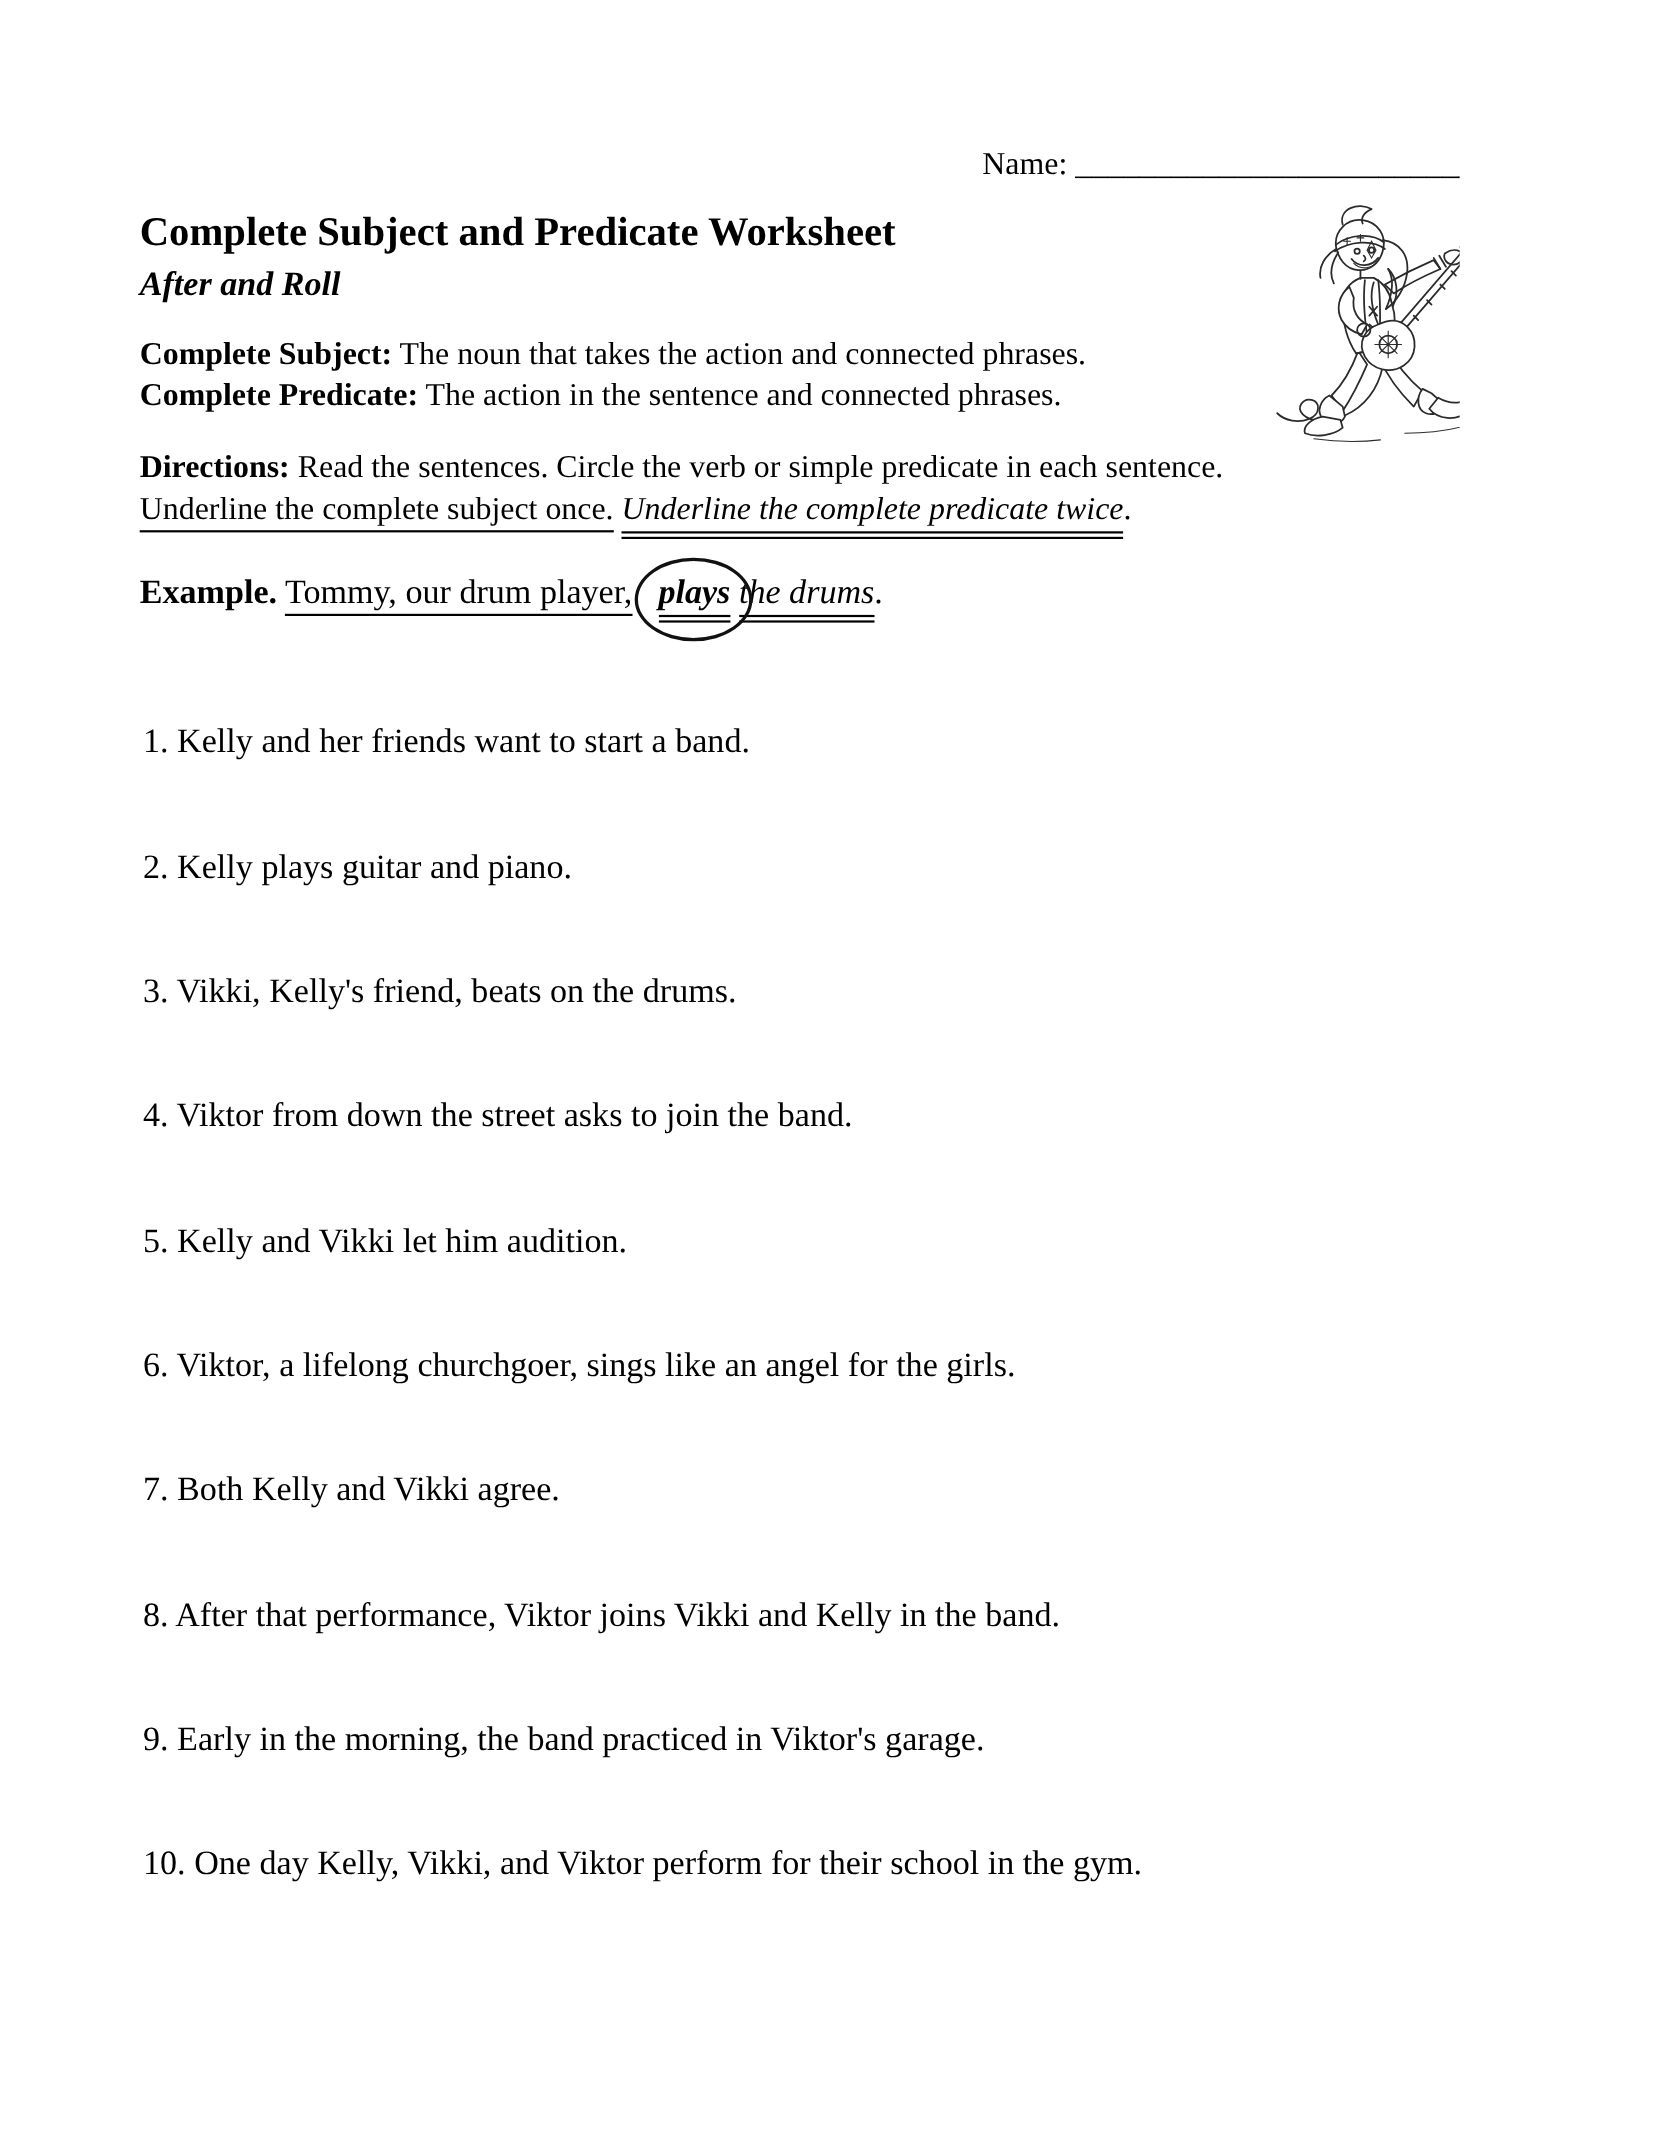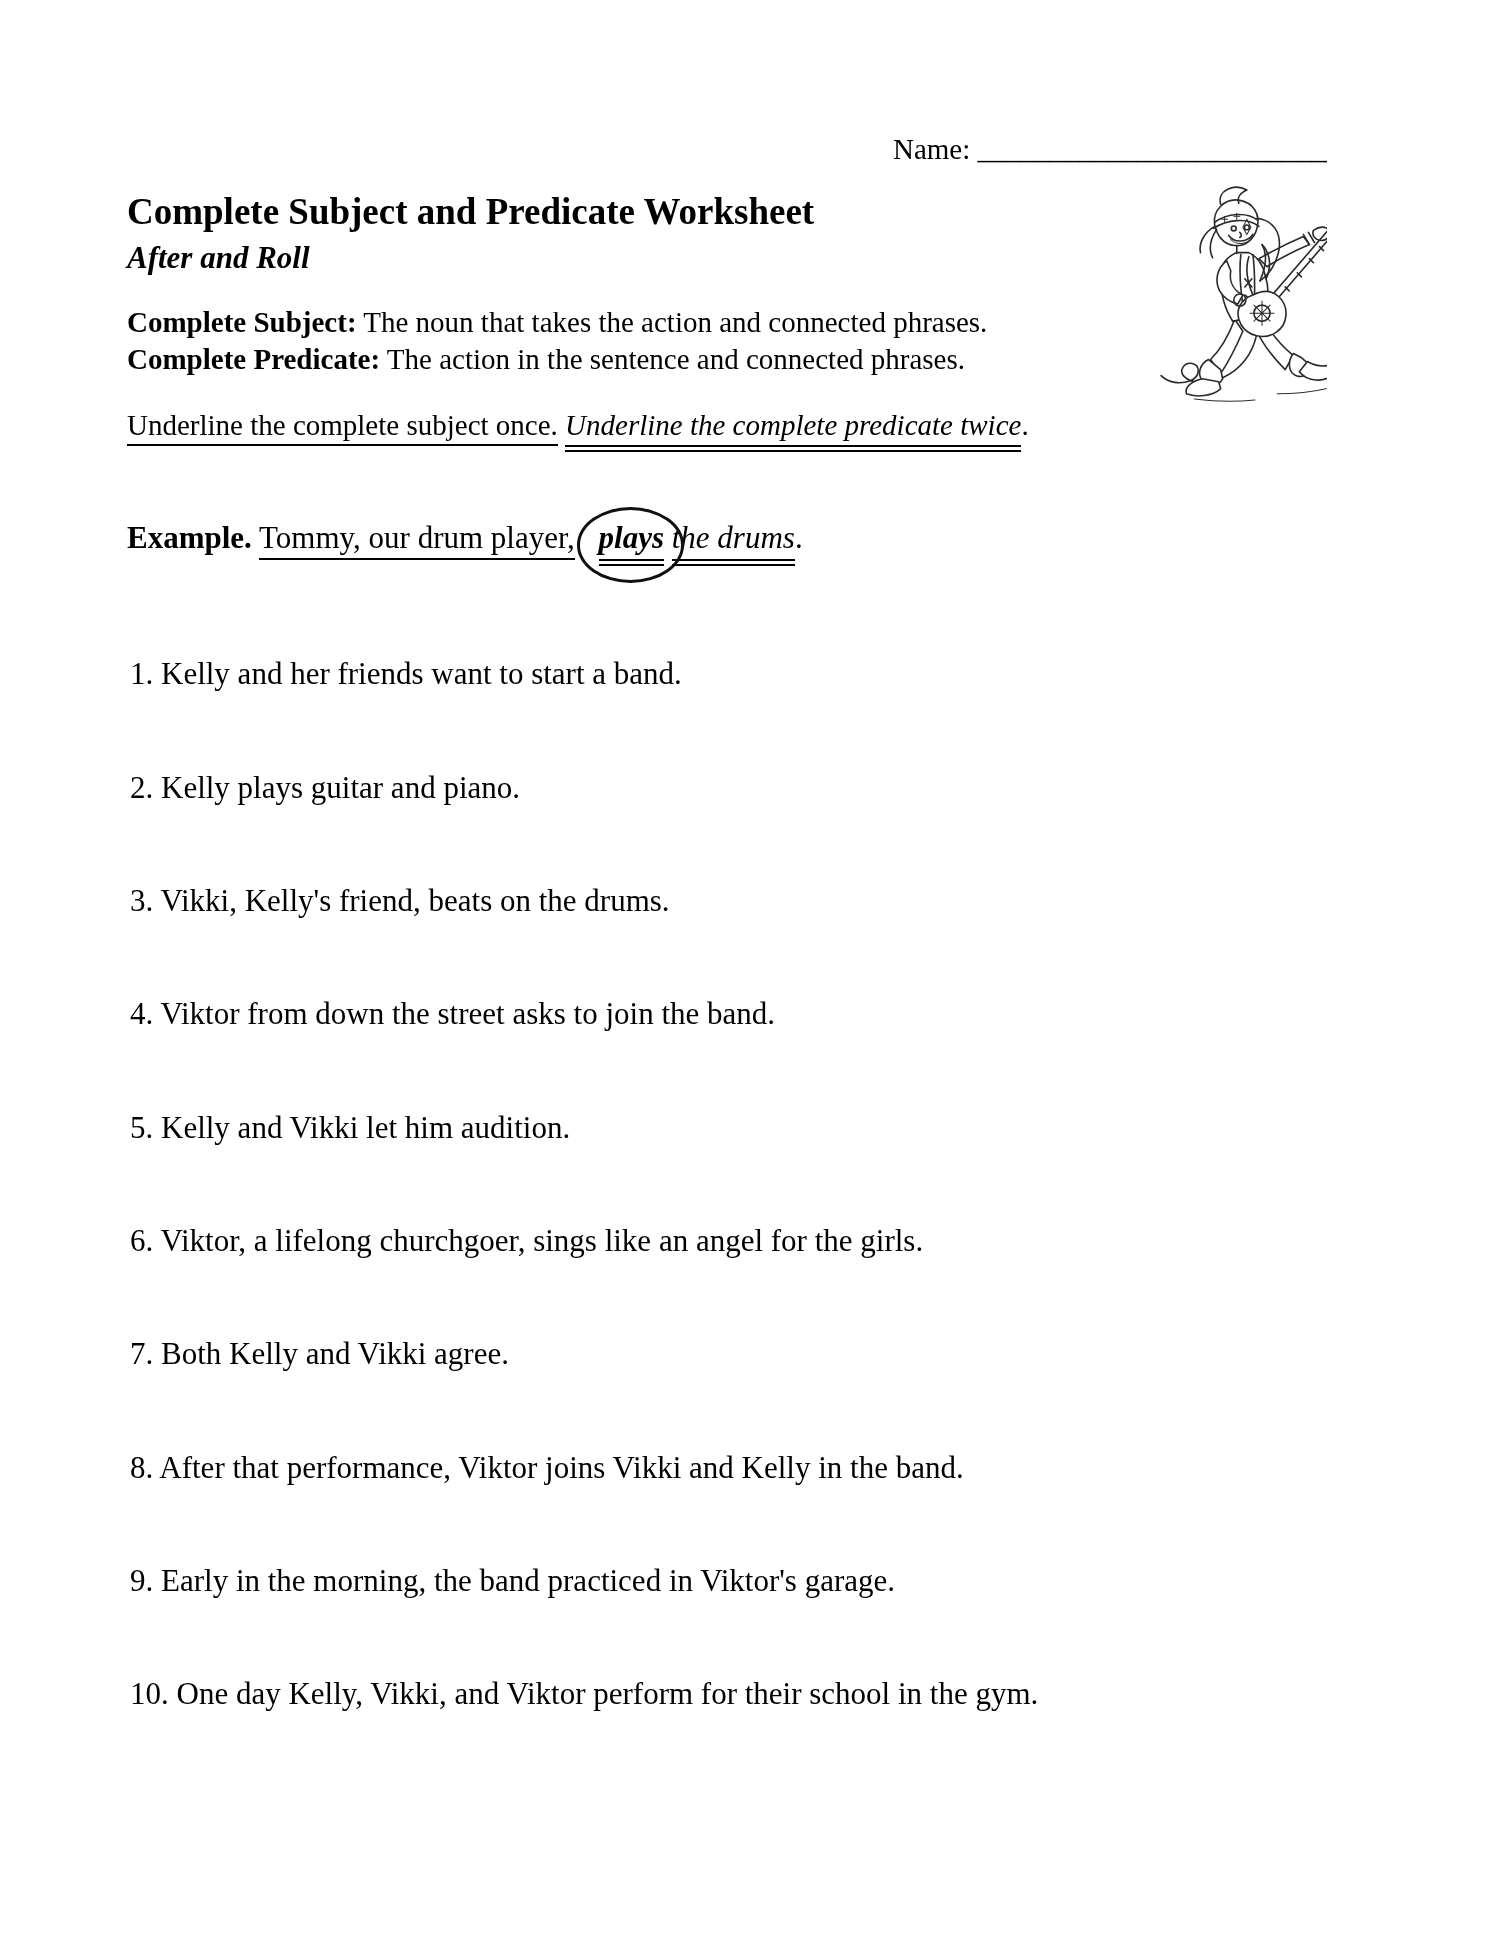--- a/index.html
+++ b/index.html
@@ -107,20 +107,21 @@
     <path class="ln" d="M72,53 C78,61 90,60 96,52"></path>
     <path class="ln-thin" d="M74,57 C80,63 91,62 95,55"></path>
   </svg>
 
   <div class="abs definitions">
     <div><b>Complete Subject:</b> <span>The noun that takes the action and connected phrases.</span></div>
     <div><b>Complete Predicate:</b> <span>The action in the sentence and connected phrases.</span></div>
   </div>
 
   <div class="abs directions">
+    <div><b>Directions:</b> <span>Read the sentences. Circle the verb or simple predicate in each sentence.</span></div>
     <div><span class="ul1">Underline the complete subject once.</span> <span class="ul2">Underline the complete predicate twice</span><span>.</span></div>
   </div>
 
   <div class="abs example-line">
     <span class="example-label">Example.</span>
     <span class="ul1">Tommy, our drum player,</span>
     <span class="verb-wrap"><span class="verb-circle"></span><span class="ul2">plays</span></span>
     <span class="ul2">the drums</span><span>.</span>
   </div>
 

